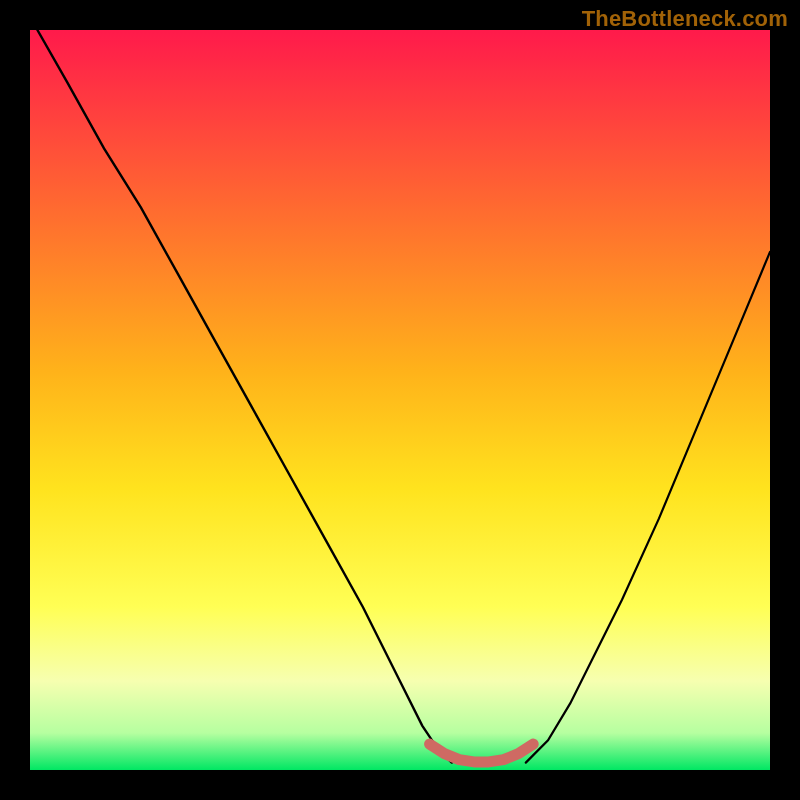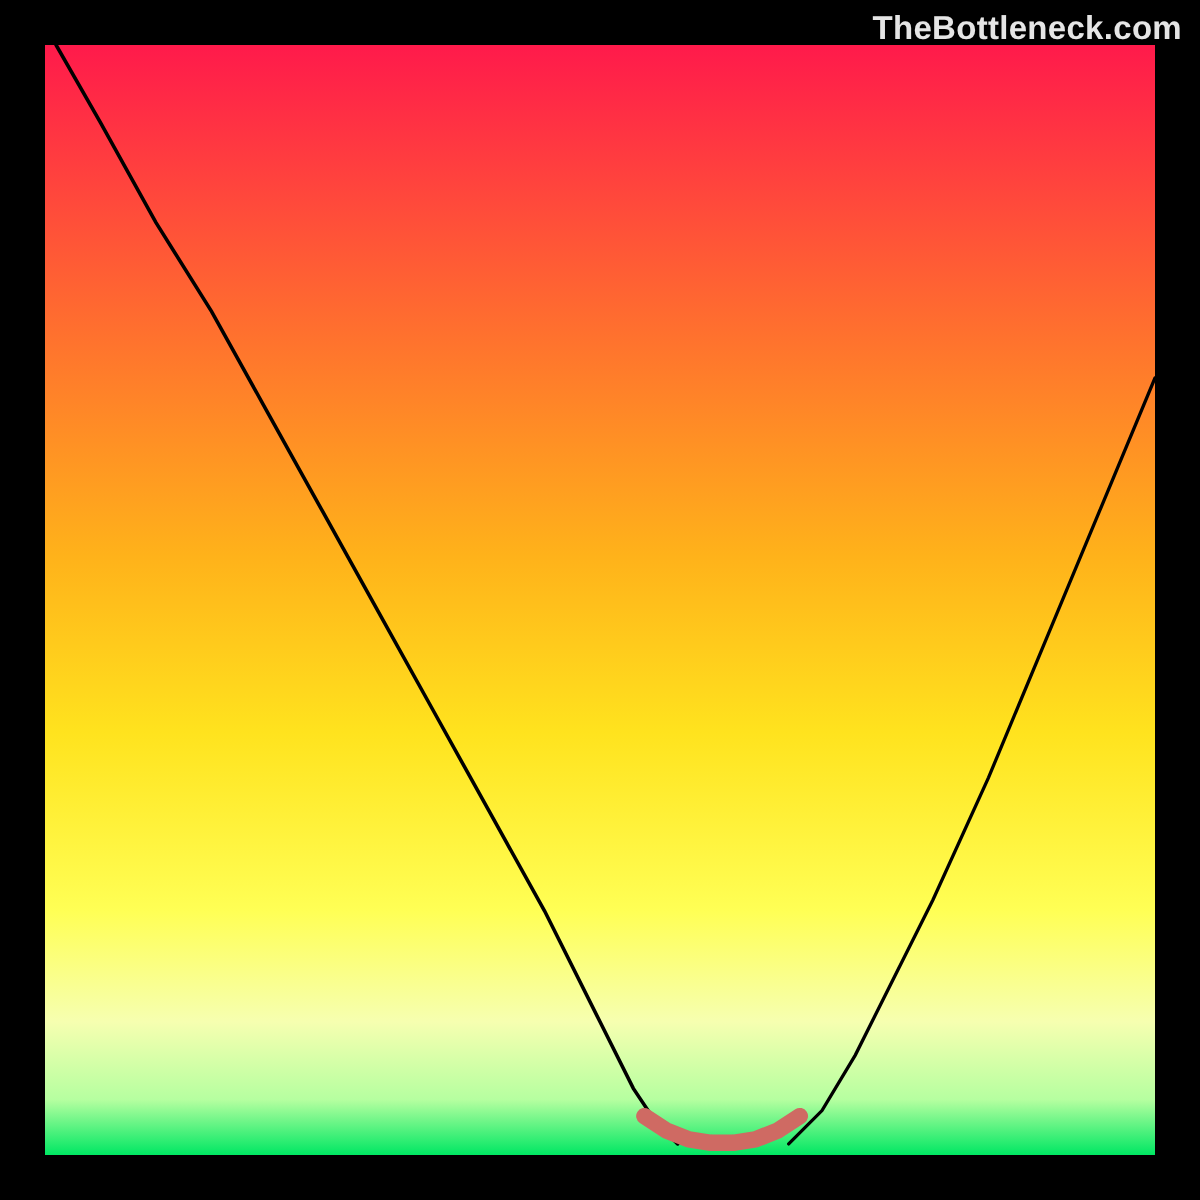--- a/index.html
+++ b/index.html
@@ -21,21 +21,21 @@
     position: absolute;
     left: 30px;
     top: 30px;
     width: 740px;
     height: 740px;
   }
   .watermark {
     position: absolute;
     top: 6px;
     right: 12px;
-    color: #e5e5e5;
+    color: #a16207;
     font-size: 22px;
     font-weight: 600;
     letter-spacing: 0.2px;
     user-select: none;
   }
 </style>
 </head>
 <body>
 
 <div class="frame">

